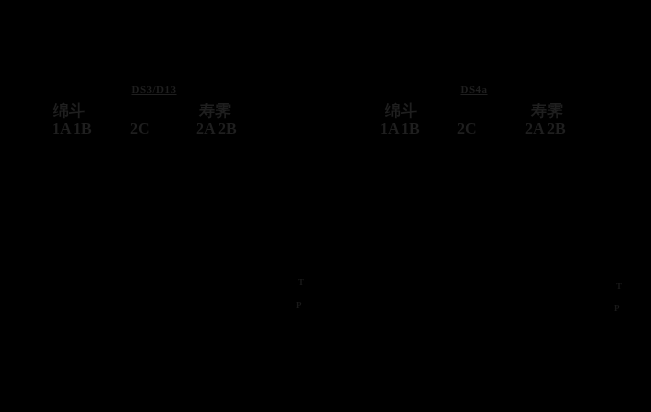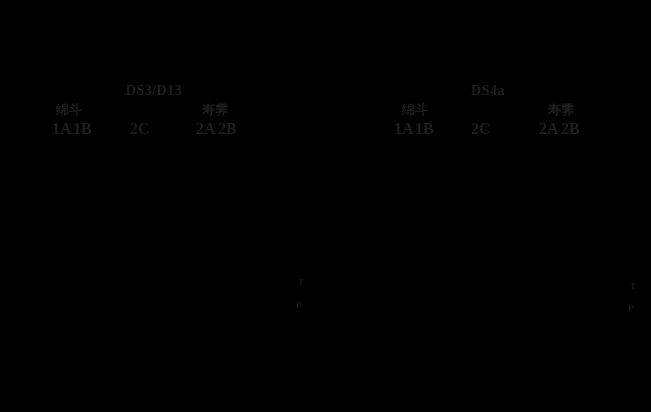--- a/index.html
+++ b/index.html
@@ -5,30 +5,30 @@
   html,body{margin:0;padding:0;background:#000;}
   #figure{
     position:relative;
     width:651px;height:412px;
     background:#000000;
     overflow:hidden;
     font-family:"Liberation Serif", serif;
   }
   .panel{position:absolute;top:0;height:412px;}
   #panel-left{left:0;width:325px;}
-  #panel-right{left:325px;width:326px;}
+  #panel-right{left:311px;width:326px;}
   .lbl{
     position:absolute;
     color:#1f1f1f;           
     white-space:nowrap;
     text-align:center;
     -webkit-user-select:none;user-select:none;
   }
-  .title{font-size:14px;letter-spacing:.5px;font-weight:bold;}
-  .parent{font-size:13px;font-weight:bold;}
+  .title{font-size:11px;letter-spacing:.5px;font-weight:bold;text-decoration:underline;}
+  .parent{font-size:16px;font-weight:bold;}
   .lane{font-size:16px;font-weight:bold;}
   .mark{font-size:9px;color:#1a1a1a;font-weight:bold;}
 </style>
 </head>
 <body>
 
 <div id="figure">
 
   <div class="panel" id="panel-left">
     <div class="lbl title" style="left:116px;top:83px;width:76px;">DS3/D13</div>

